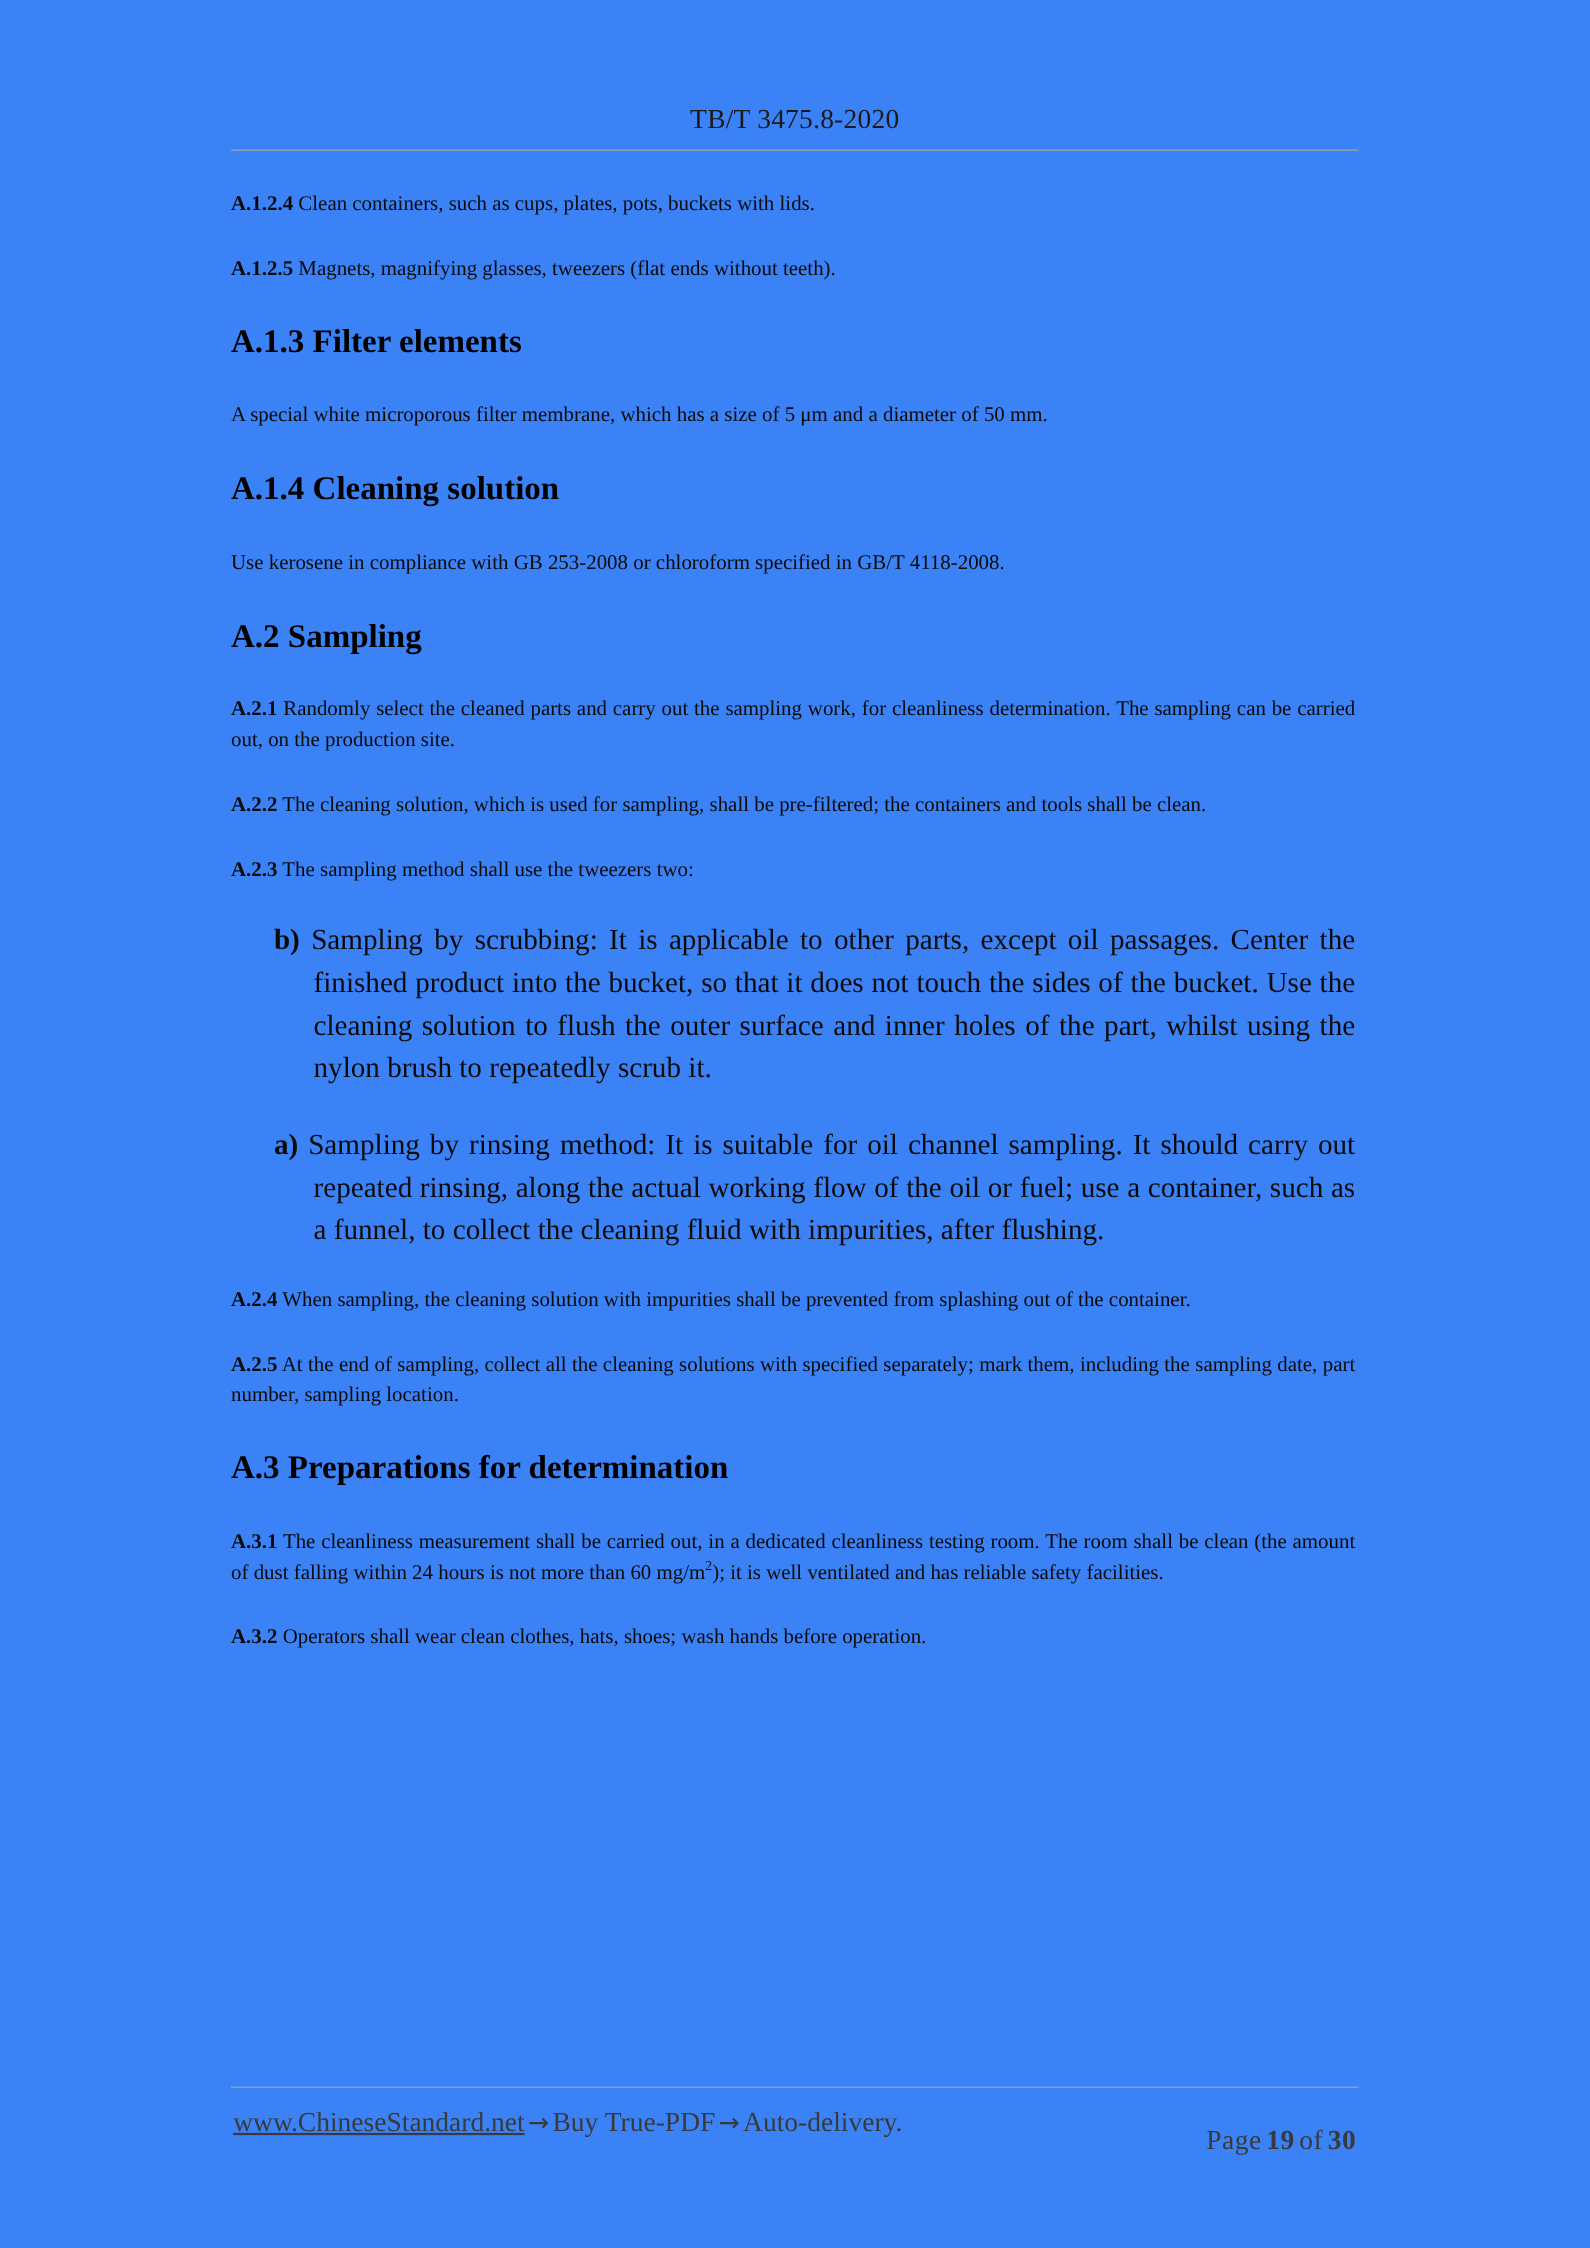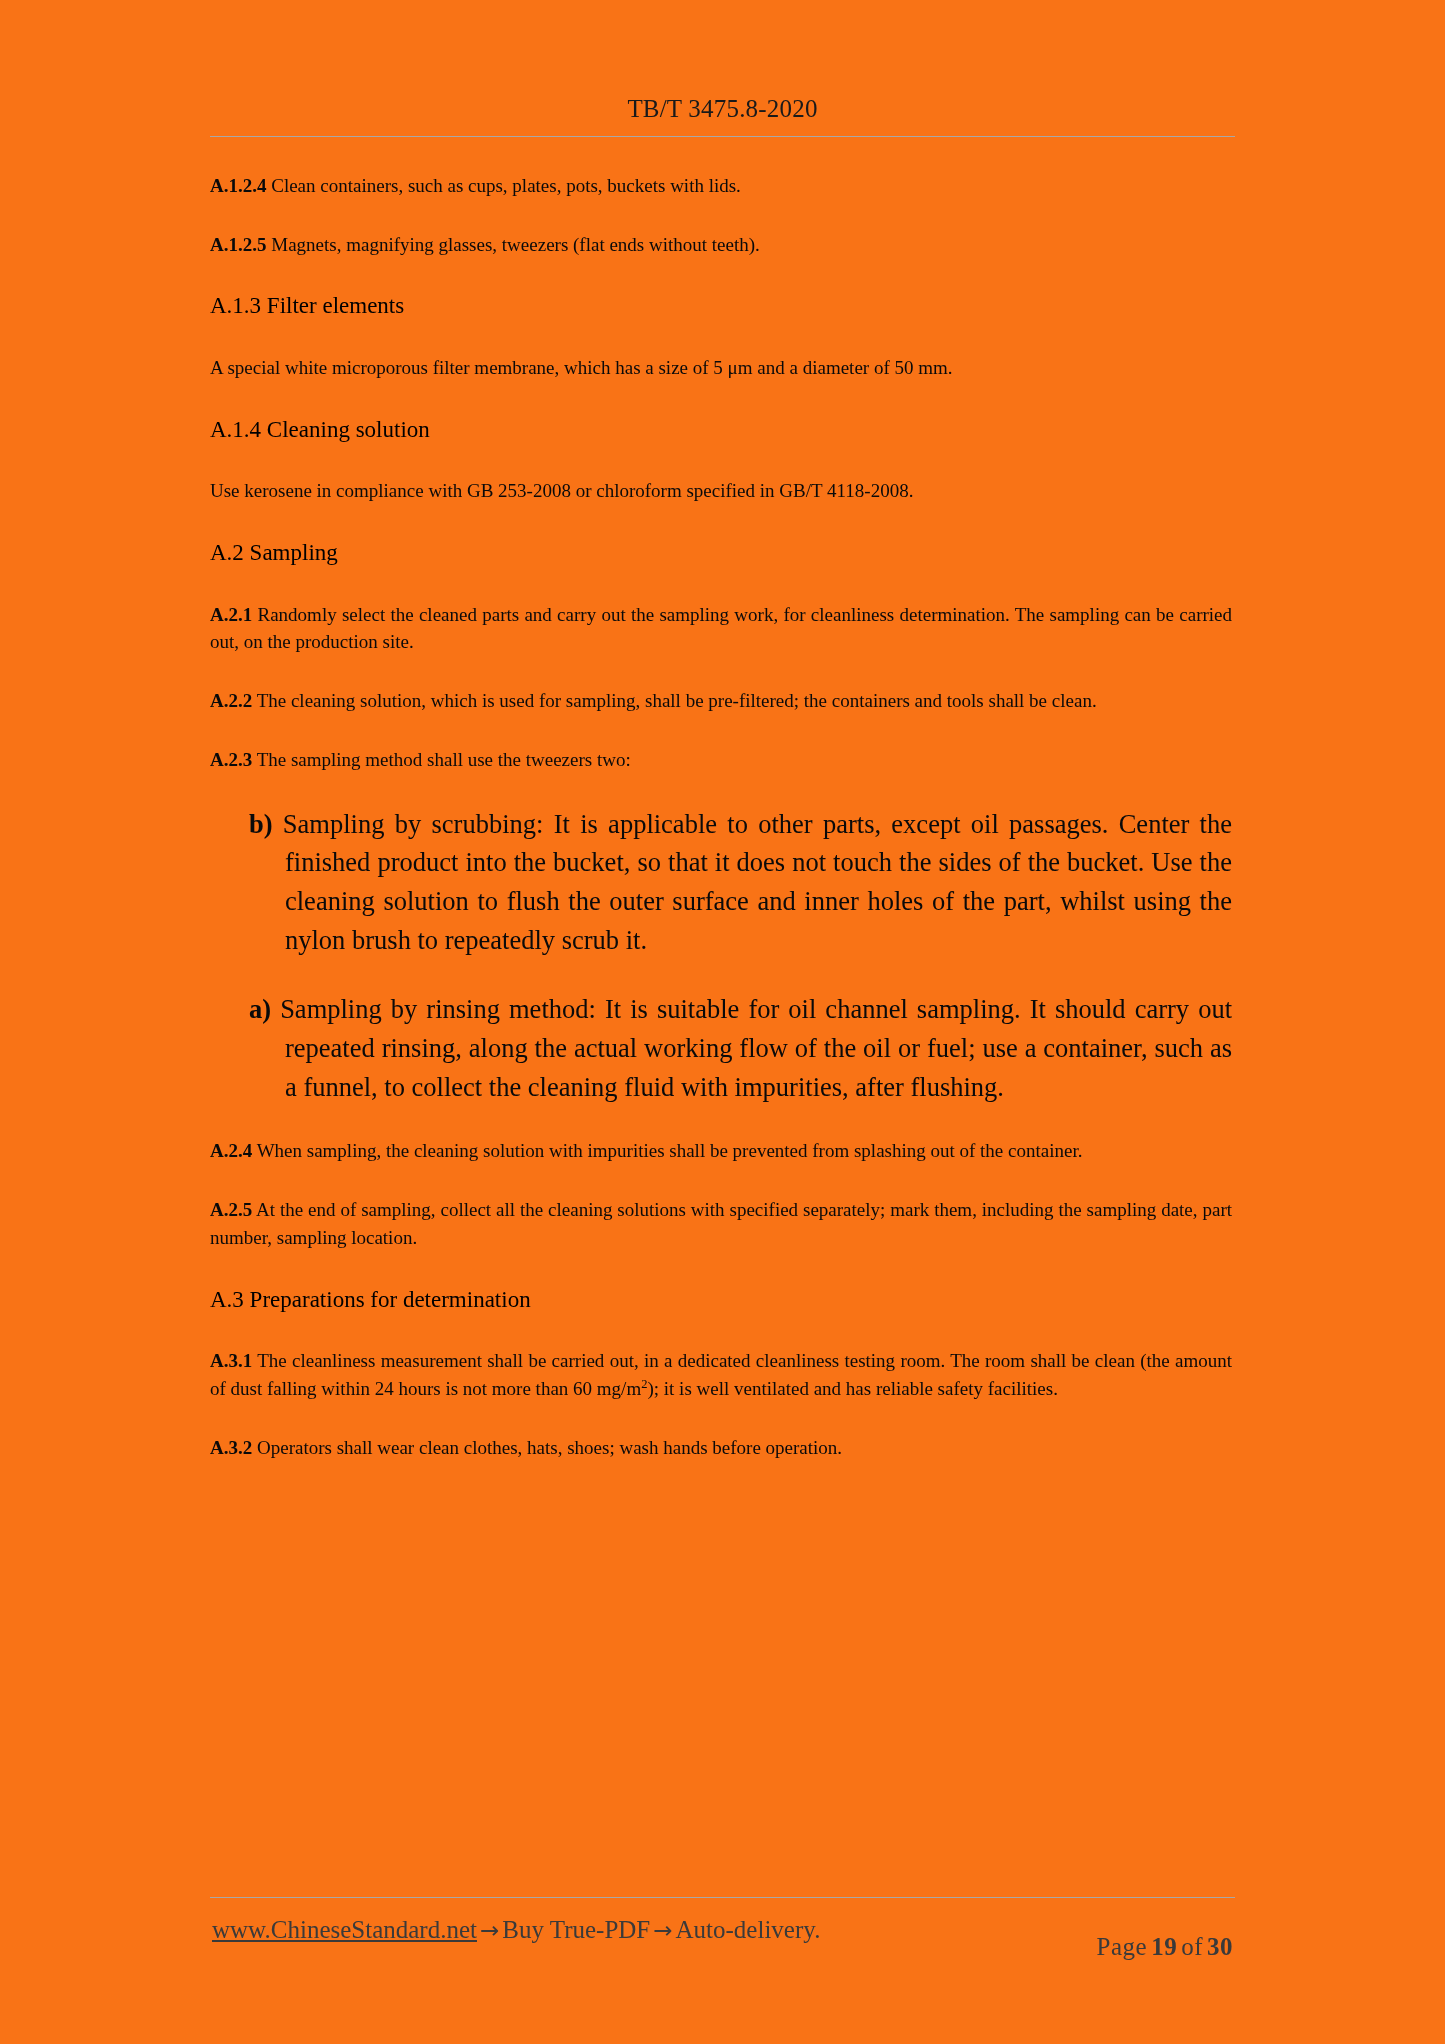--- a/index.html
+++ b/index.html
@@ -9,21 +9,21 @@
   }
   body {
     font-family: "Liberation Serif", "DejaVu Serif", serif;
     color: #000000;
   }
   .page {
     position: relative;
     width: 1445px;
     height: 2044px;
     margin: 0 auto;
-    background: #f97316;
+    background: #3b82f6;
     box-sizing: border-box;
     padding: 0;
     overflow: hidden;
   }
 
   
   .header {
     position: absolute;
     top: 95px;
     left: 210px;
@@ -55,23 +55,23 @@
   p.para {
     margin: 0 0 31px 0;
     font-size: 19px;
     line-height: 1.46;
     text-align: justify;
     text-justify: inter-word;
     color: #0a0a0a;
   }
   p.heading {
     margin: 0 0 31px 0;
-    font-size: 23px;
+    font-size: 30px;
     line-height: 1.46;
-    font-weight: normal;
+    font-weight: bold;
     color: #000000;
   }
   .num {
     font-weight: bold;
   }
   p.listitem {
     margin: 0 0 31px 0;
     font-size: 26.5px;
     line-height: 1.46;
     text-align: justify;

